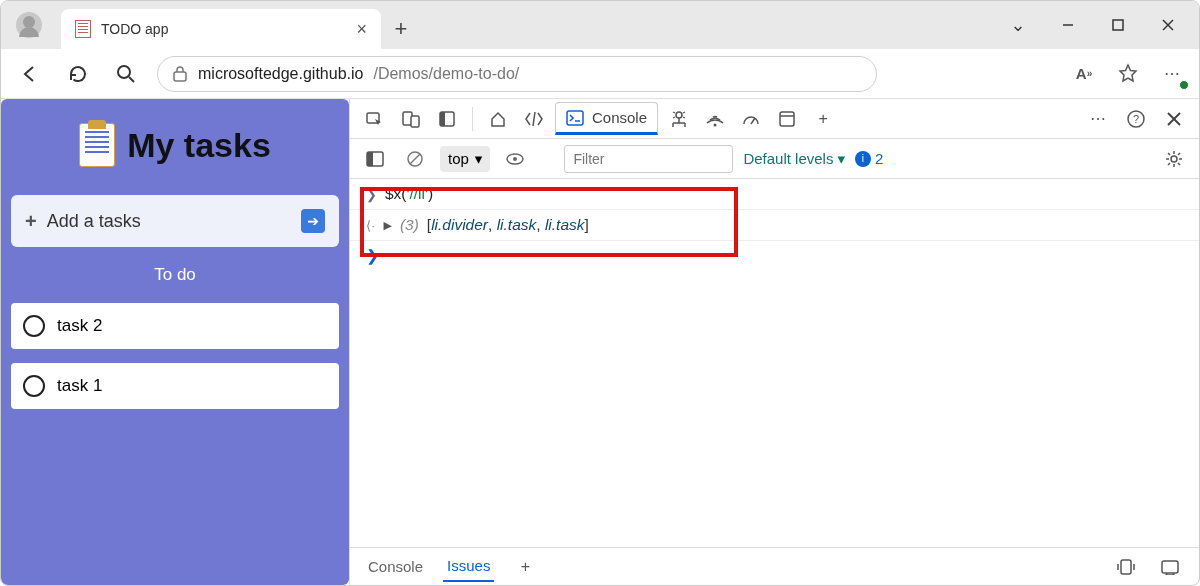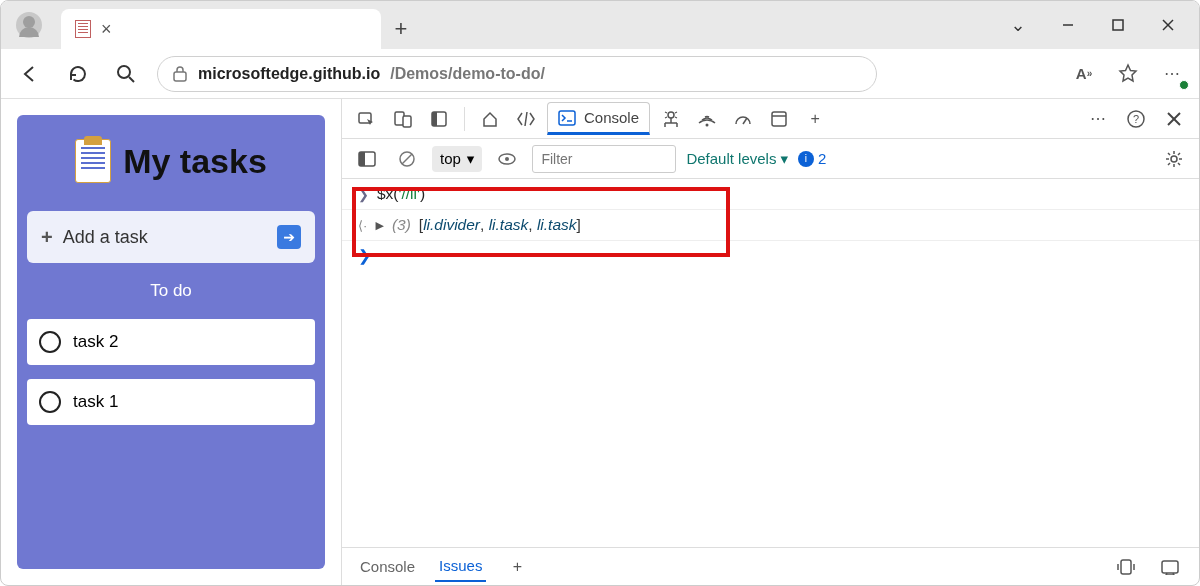--- a/index.html
+++ b/index.html
@@ -17,33 +17,33 @@
   .tab-icon::before{content:"";position:absolute;top:2px;left:2px;right:2px;height:1px;background:#c06060;box-shadow:0 3px 0 #c06060,0 6px 0 #c06060,0 9px 0 #c06060;}
   .tab-close{font-size:18px;color:#555;cursor:pointer;}
   .newtab{width:40px;height:40px;display:flex;align-items:center;justify-content:center;font-size:22px;color:#444;}
   .win-controls{margin-left:auto;display:flex;gap:4px;padding-right:8px;align-items:center;height:48px;}
   .win-btn{width:46px;height:32px;display:flex;align-items:center;justify-content:center;color:#333;}
   .chev{font-size:18px;}
 
   
   .addrbar{height:50px;display:flex;align-items:center;padding:0 12px;gap:14px;border-bottom:1px solid #e0e0e0;}
   .nav-btn{width:34px;height:34px;display:flex;align-items:center;justify-content:center;color:#444;border-radius:4px;}
-  .url-box{flex:0 0 720px;height:36px;border:1px solid #d0d0d0;border-radius:18px;display:flex;align-items:center;padding:0 14px;gap:10px;font-size:16px;color:#222;font-weight:bold;}
+  .url-box{flex:0 0 720px;height:36px;border:1px solid #d0d0d0;border-radius:18px;display:flex;align-items:center;padding:0 14px;gap:10px;font-size:16px;color:#222;}
   .url-gray{color:#777;}
   .addr-right{margin-left:auto;display:flex;gap:14px;align-items:center;}
   .iconbox{width:30px;height:30px;display:flex;align-items:center;justify-content:center;color:#555;}
   .aa{font-weight:600;font-size:15px;}
   .dots-badge{position:relative;}
   .dots-badge::after{content:"";position:absolute;width:8px;height:8px;background:#1a7f37;border-radius:50%;right:-2px;bottom:-1px;border:1.5px solid #fff;}
 
   
   .content{display:flex;height:calc(100% - 98px);}
 
   
-  .app-pane{width:308px;background:#7078d1;padding:10px;border-radius:6px;margin:16px;display:flex;flex-direction:column;gap:14px;}
+  .app-pane{width:348px;background:#7078d1;padding:10px;border-radius:6px;margin:0;display:flex;flex-direction:column;gap:14px;}
   .app-header{display:flex;align-items:center;gap:12px;justify-content:center;padding:14px 4px;}
   .clip-icon{width:36px;height:44px;background:#fff;border-radius:3px;position:relative;border:1px solid #d4a040;}
   .clip-icon::before{content:"";position:absolute;top:-4px;left:8px;width:18px;height:9px;background:#d4a040;border-radius:3px 3px 0 0;}
   .clip-icon::after{content:"";position:absolute;top:7px;left:5px;right:5px;height:2px;background:#5a6fd0;box-shadow:0 5px 0 #5a6fd0,0 10px 0 #5a6fd0,0 15px 0 #5a6fd0,0 20px 0 #5a6fd0;}
   .app-title{font-size:34px;font-weight:800;color:#111;}
   .card{background:#fff;border-radius:6px;padding:14px 14px;display:flex;align-items:center;gap:10px;}
   .add-card{background:#eef0fa;color:#333;font-size:18px;}
   .plus{font-size:20px;color:#555;font-weight:600;}
   .arrow-btn{margin-left:auto;width:24px;height:24px;background:#3a7ae0;color:#fff;border-radius:4px;display:flex;align-items:center;justify-content:center;font-size:14px;}
   .section-label{text-align:center;font-size:17px;color:#ffffff;padding:4px 0;}
@@ -54,21 +54,21 @@
   .devtools{flex:1;display:flex;flex-direction:column;border-left:1px solid #ddd;}
   .dt-tabs{height:40px;border-bottom:1px solid #ddd;display:flex;align-items:center;padding:0 10px;gap:6px;}
   .dt-ico{width:30px;height:30px;display:flex;align-items:center;justify-content:center;color:#555;border-radius:4px;}
   .vline{width:1px;height:24px;background:#ddd;margin:0 4px;}
   .dt-tab{padding:6px 10px;display:flex;align-items:center;gap:8px;color:#444;font-size:15px;}
   .dt-tab.active{border:1px solid #ccc;border-bottom:3px solid #0b61d6;border-radius:4px 4px 0 0;background:#fff;}
   .dt-right{margin-left:auto;display:flex;gap:8px;align-items:center;}
 
   .dt-toolbar{height:40px;border-bottom:1px solid #ddd;display:flex;align-items:center;padding:0 10px;gap:10px;}
   .ctx-drop{background:#eaeaea;border-radius:4px;padding:4px 8px;display:flex;align-items:center;gap:6px;font-size:15px;}
-  .filter-input{width:144px;height:28px;border:1px solid #ccc;border-radius:3px;padding:0 8px;font-size:14px;}
+  .filter-input{width:169px;height:28px;border:1px solid #ccc;border-radius:3px;padding:0 8px;font-size:14px;margin-left:24px;}
   .levels{font-size:15px;color:#0f766e;display:flex;align-items:center;gap:4px;}
   .issue-pill{color:#0b61d6;display:flex;align-items:center;gap:4px;font-size:15px;}
   .issue-pill .bubble{width:16px;height:16px;background:#0b61d6;border-radius:50%;color:#fff;font-size:10px;display:flex;align-items:center;justify-content:center;}
   .gear-right{margin-left:auto;}
 
   .dt-body{flex:1;position:relative;font-family:Consolas,monospace;font-size:15.5px;}
   .highlight-box{position:absolute;left:10px;top:8px;width:378px;height:70px;border:4px solid #d11;}
   .con-line{display:flex;align-items:center;gap:8px;padding:6px 16px;}
   .prompt-caret{color:#6a6a8a;font-size:13px;}
   .code-fn{color:#222;}
@@ -91,20 +91,21 @@
 </style>
 </head>
 <body>
 
 <div class="titlebar">
   <div class="avatar-slot">
       <div class="avatar"></div>
     </div>
   <div class="tab">
     <div class="tab-icon"></div>
+    <div class="tab-title">TODO app</div>
     <div class="tab-close">×</div>
   </div>
   <div class="newtab">+</div>
   <div class="win-controls">
     <div class="win-btn chev">⌄</div>
     <div class="win-btn">
         <svg width="14" height="14">
           <line x1="2" y1="7" x2="12" y2="7" stroke="#333" stroke-width="1.5"></line>
         </svg>
       </div>
@@ -164,21 +165,21 @@
 
 <div class="content">
 
   <div class="app-pane">
     <div class="app-header">
       <div class="clip-icon"></div>
       <div class="app-title">My tasks</div>
     </div>
     <div class="card add-card">
       <span class="plus">+</span>
-      <span>Add a task</span>
+      <span>Add a tasks</span>
       <span class="arrow-btn">➔</span>
     </div>
     <div class="section-label">To do</div>
     <div class="task-card">
       <span class="circle"></span>
       <span>task 2</span>
     </div>
     <div class="task-card">
       <span class="circle"></span>
       <span>task 1</span>

